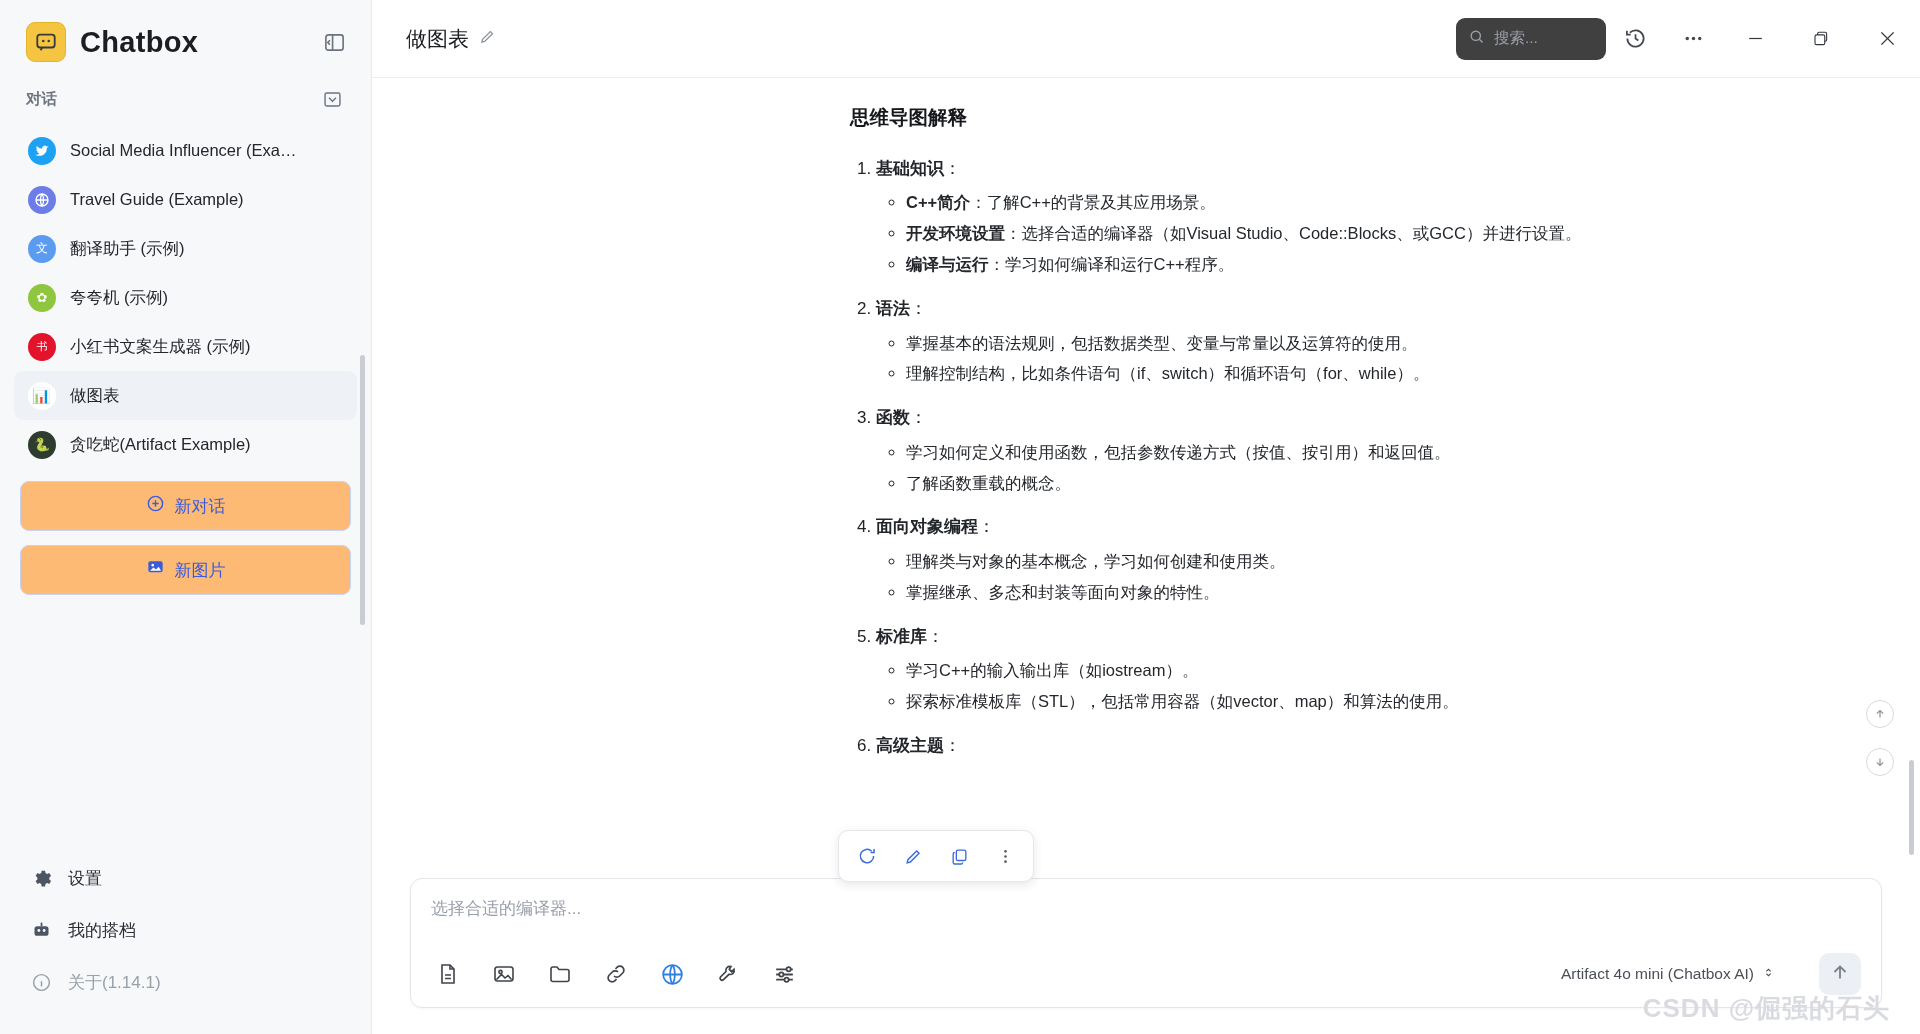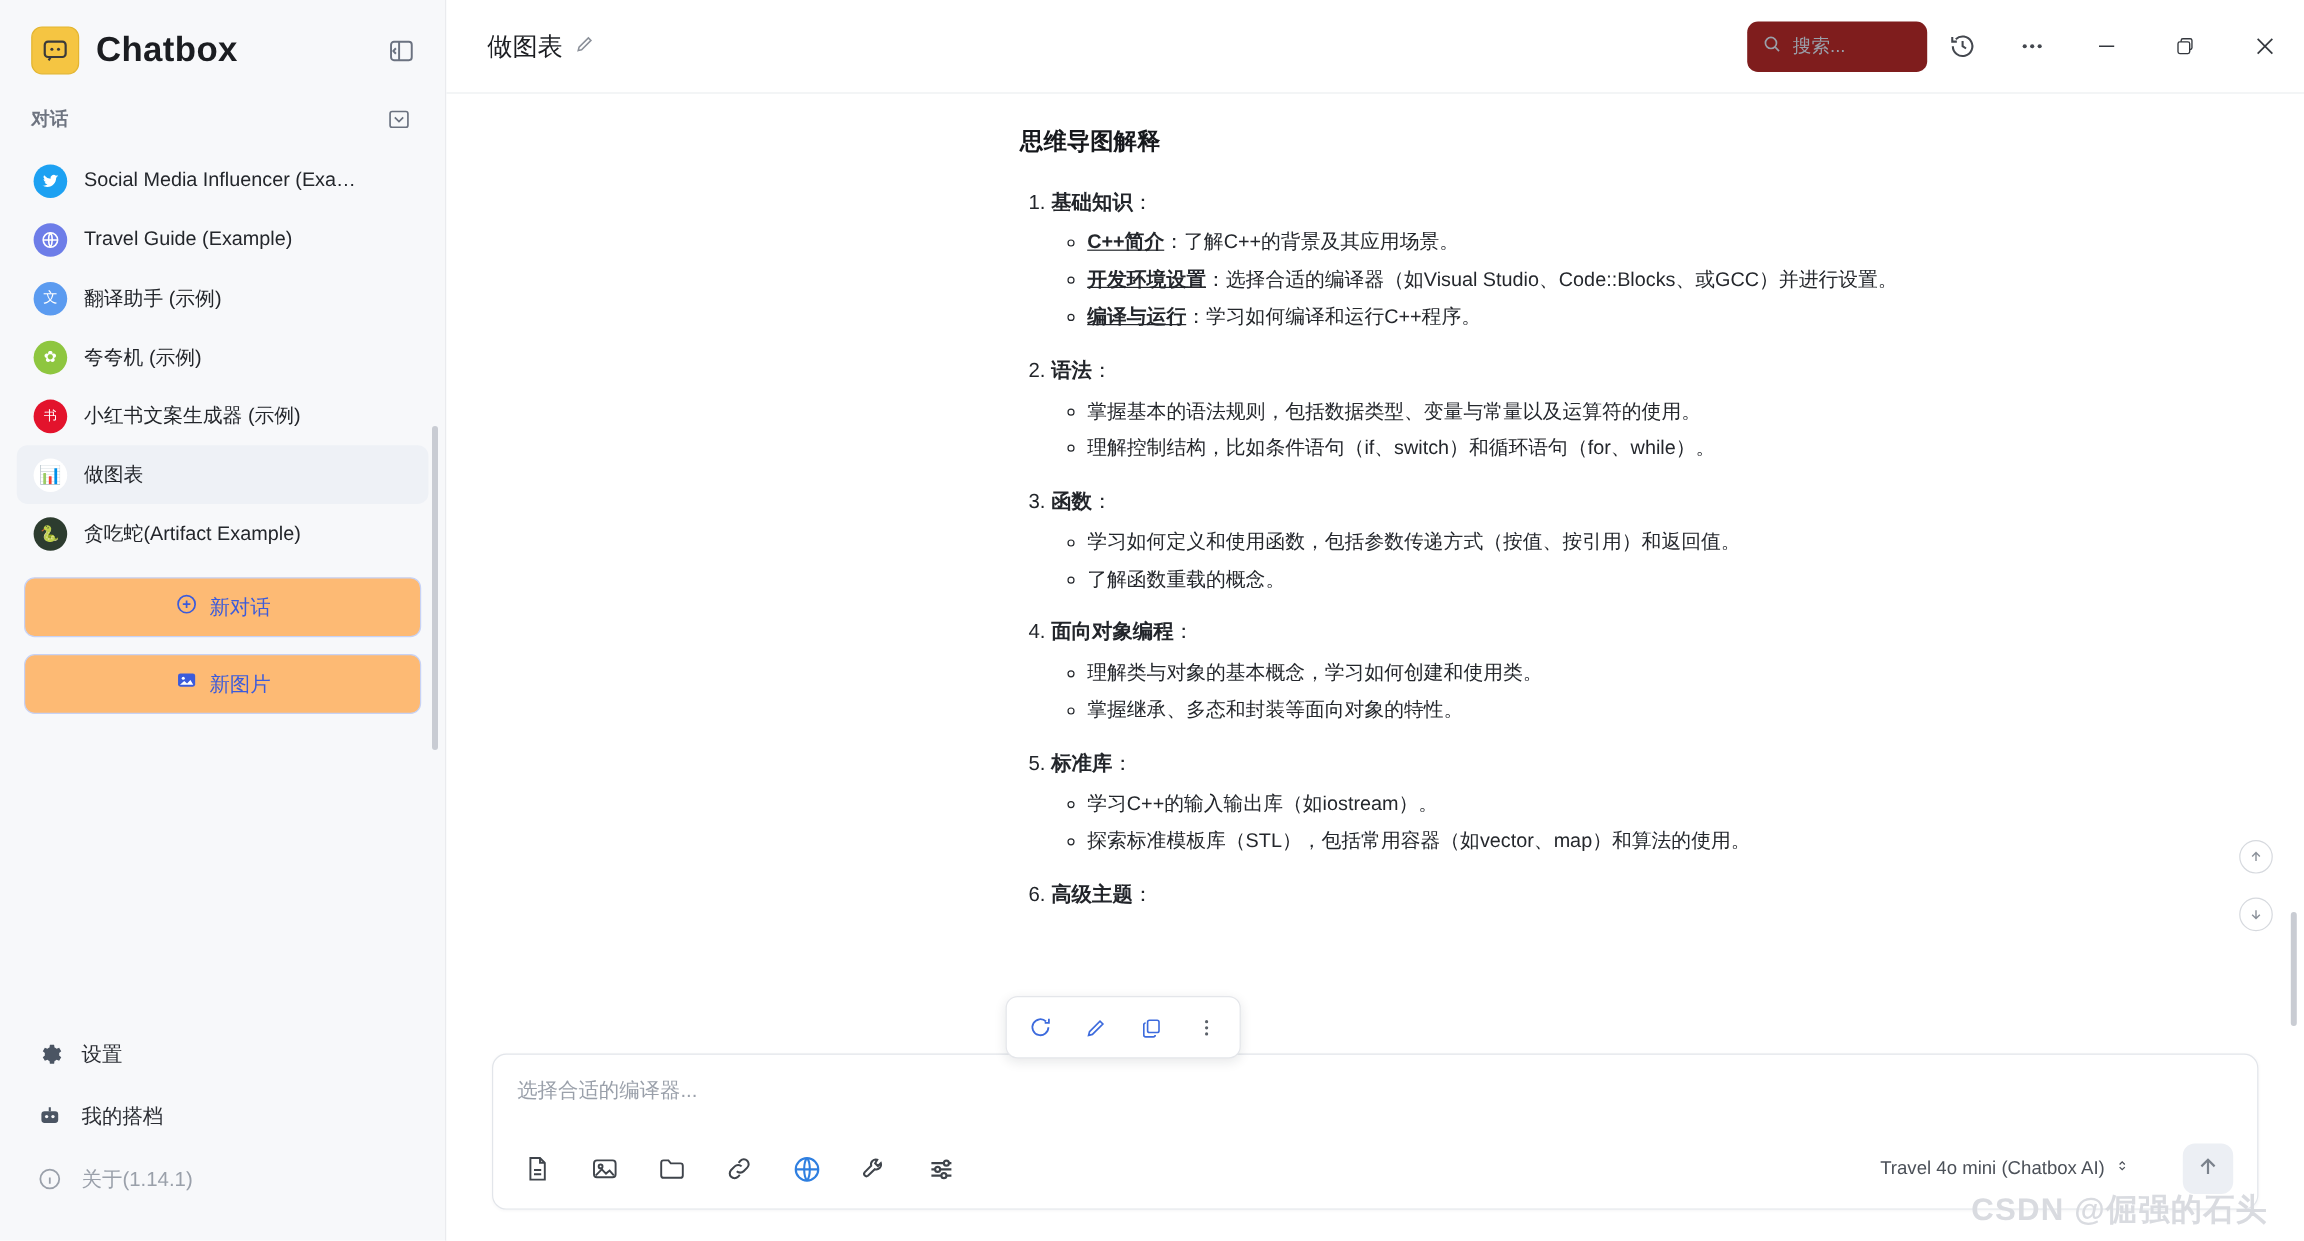--- a/index.html
+++ b/index.html
@@ -166,21 +166,21 @@
     display: flex;
     align-items: center;
     height: 100%;
   }
   .search-box {
     display: flex;
     align-items: center;
     gap: 9px;
     width: 150px;
     height: 42px;
-    background: #7f1d1d;
+    background: #404040;
     border-radius: 9px;
     padding: 0 12px;
     color: #9aa0aa;
     font-size: 15.5px;
     cursor: text;
   }
   .icon-btn {
     width: 58px; height: 100%;
     display: flex; align-items: center; justify-content: center;
     color: #44484f;
@@ -221,21 +221,21 @@
     list-style: circle;
     margin: 4px 0 14px 30px;
     padding: 0;
   }
   ul.sub-list li {
     font-size: 16.5px;
     color: #24272c;
     line-height: 1.75;
     margin-bottom: 2px;
   }
-  ul.sub-list li b { font-weight: bold; text-decoration: underline; }
+  ul.sub-list li b { font-weight: bold; }
   .fade-bottom {
     position: absolute;
     left: 0; right: 0; bottom: 0;
     height: 34px;
     background: linear-gradient(to bottom, rgba(255,255,255,0), #fff 85%);
     pointer-events: none;
   }
 
   
   .msg-actions {
@@ -669,21 +669,21 @@
           </div>
           <div class="tool-ico">
             <svg width="25" height="25" viewBox="0 0 24 24" fill="none" stroke="currentColor" stroke-width="1.7">
                 <path d="M4 7h10M18 7h2M4 12h3M11 12h9M4 17h8M16 17h4"></path>
                 <circle cx="16" cy="7" r="2"></circle>
                 <circle cx="9" cy="12" r="2"></circle>
                 <circle cx="14" cy="17" r="2"></circle>
               </svg>
           </div>
           <div class="model-picker">
-            <span>Travel 4o mini (Chatbox AI)</span>
+            <span>Artifact 4o mini (Chatbox AI)</span>
             <span>
               <svg width="13" height="13" viewBox="0 0 24 24" fill="none" stroke="currentColor" stroke-width="2">
                   <path d="M8 10l4-4 4 4M8 14l4 4 4-4"></path>
                 </svg>
             </span>
           </div>
           <div class="send-btn">
             <span>
               <svg width="22" height="22" viewBox="0 0 24 24" fill="none" stroke="currentColor" stroke-width="2">
                   <path d="M12 19V6M6 12l6-6 6 6"></path>

